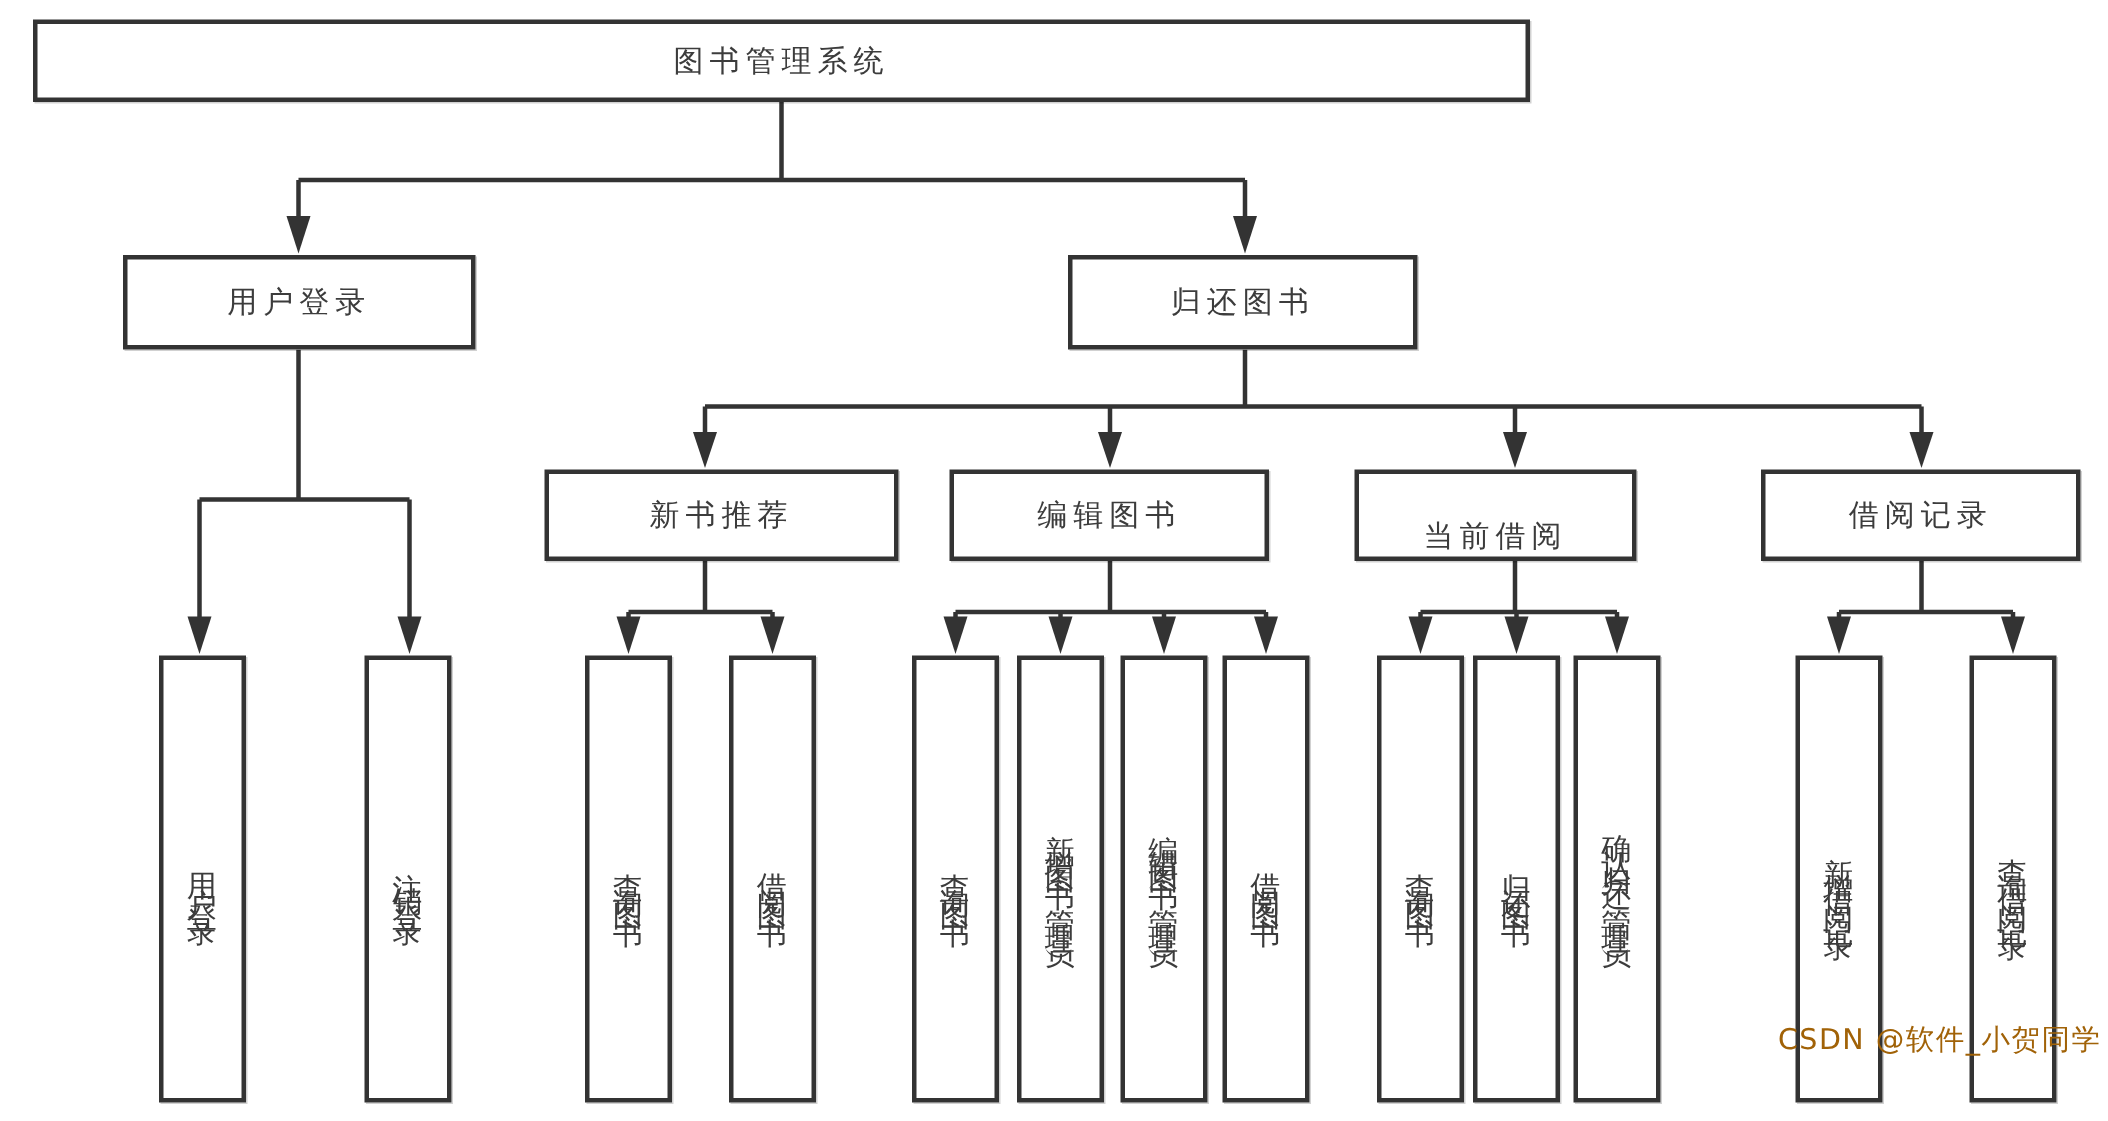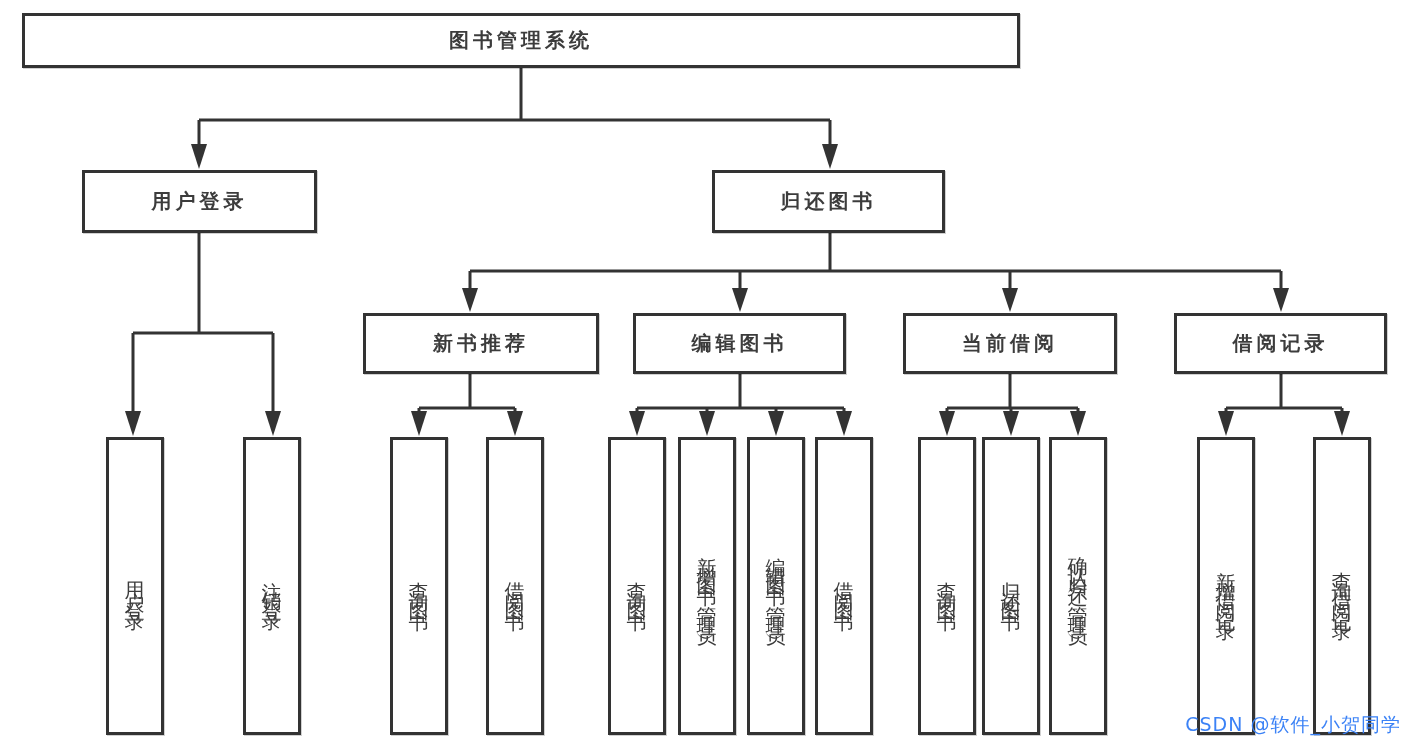--- a/index.html
+++ b/index.html
@@ -30,61 +30,60 @@
     align-items: center;
     justify-content: center;
     color: #3c3c3c;
     z-index: 2;
     box-shadow: 1px 1px 0 rgba(0,0,0,0.18);
   }
   .node.h span {
     font-size: 20px;
     letter-spacing: 4px;
     white-space: nowrap;
-    font-weight: bold;
   }
   .node.v span {
     writing-mode: vertical-rl;
     text-orientation: mixed;
     font-size: 20px;
     letter-spacing: 10px;
     line-height: 1;
     white-space: nowrap;
   }
   
   #n-root   { left: 22px;  top: 13px;  width: 998px; height: 55px; }
   
   #n-login  { left: 82px;  top: 170px; width: 235px; height: 63px; }
   #n-mgmt   { left: 712px; top: 170px; width: 233px; height: 63px; }
   
   #n-new    { left: 363px; top: 313px; width: 236px; height: 61px; }
   #n-borrow { left: 633px; top: 313px; width: 213px; height: 61px; }
-  #n-cur    { left: 903px; top: 313px; width: 214px; height: 61px; }
+  #n-cur    { left: 903px; top: 313px; width: 188px; height: 61px; align-items: flex-end; }
   #n-rec    { left: 1174px;top: 313px; width: 213px; height: 61px; }
   
   .leaf { top: 437px; width: 58px; height: 298px; }
   #l-a1 { left: 106px; }
   #l-a2 { left: 243px; }
   #l-b1 { left: 390px; }
   #l-b2 { left: 486px; }
   #l-c1 { left: 608px; }
   #l-c2 { left: 678px; }
   #l-c3 { left: 747px; }
   #l-c4 { left: 815px; }
   #l-d1 { left: 918px; }
   #l-d2 { left: 982px; }
   #l-d3 { left: 1049px; }
   #l-e1 { left: 1197px; }
   #l-e2 { left: 1313px; }
   #watermark {
     position: absolute;
     right: 4px;
-    top: 712px;
+    top: 680px;
     font-size: 19px;
-    color: #3b82f6;
+    color: #a16207;
     letter-spacing: 1px;
     z-index: 3;
     white-space: nowrap;
   }
 </style>
 </head>
 <body>
 
 <div id="canvas">
 

